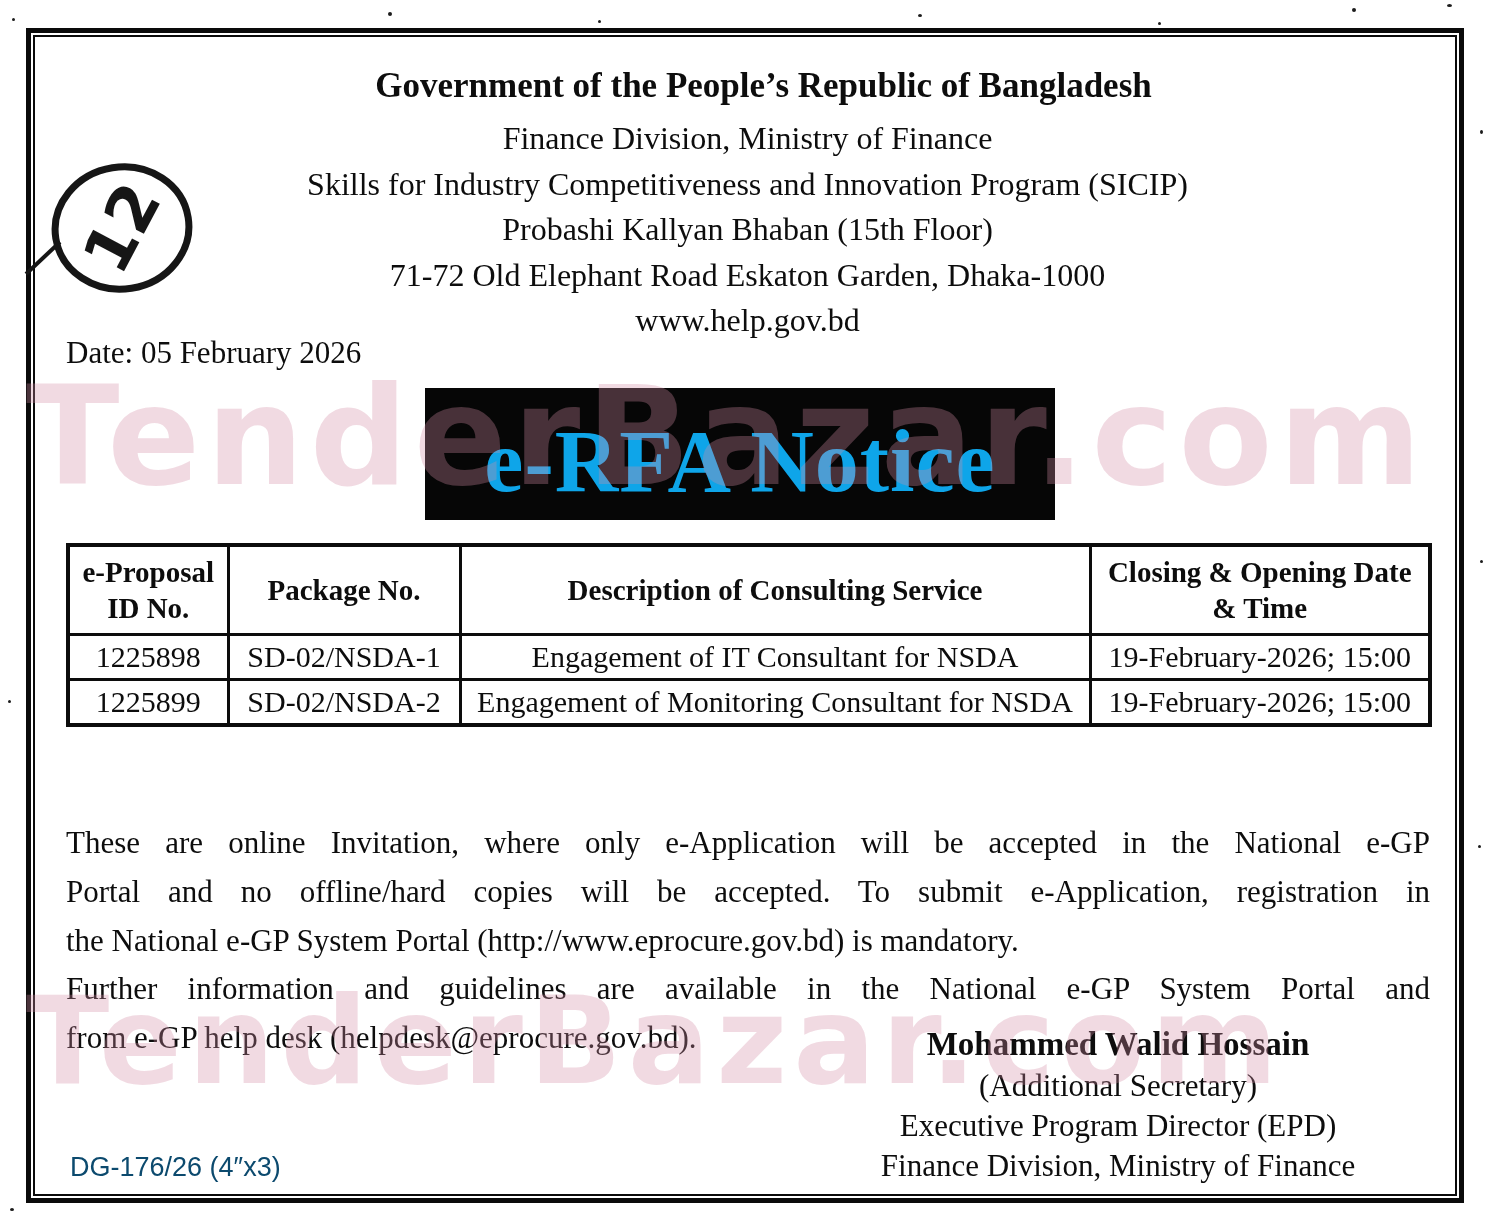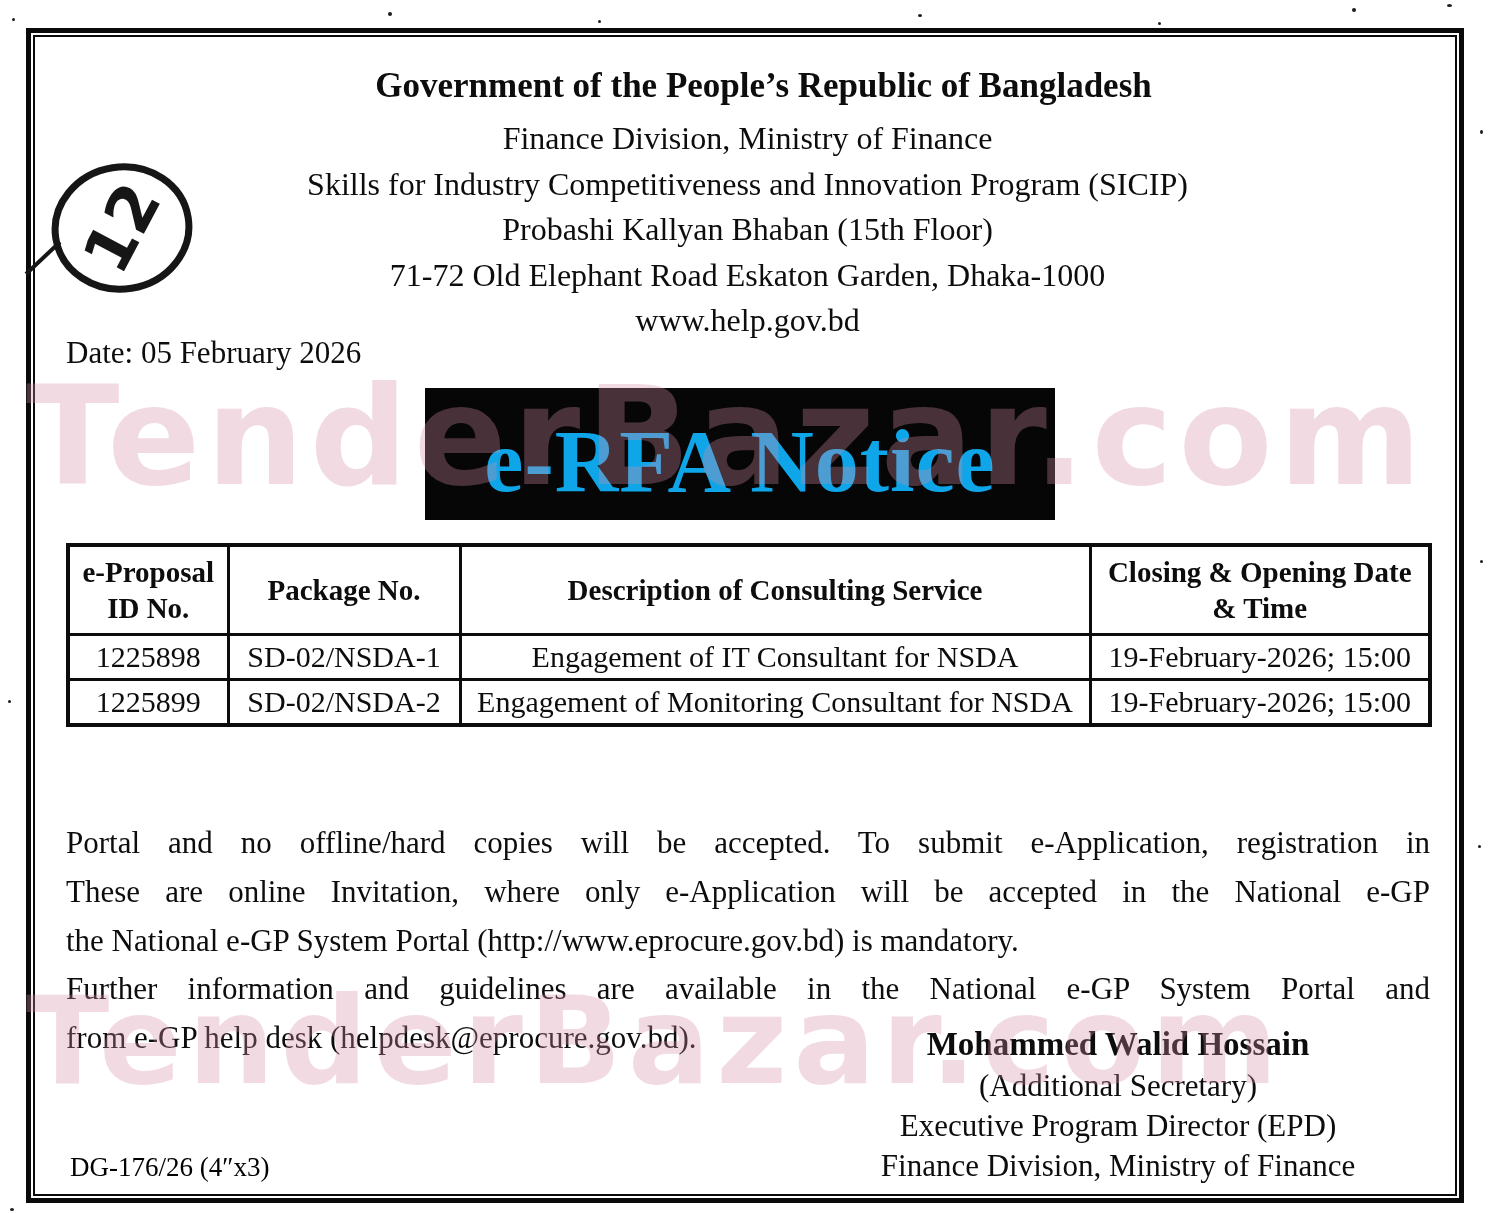--- a/index.html
+++ b/index.html
@@ -84,21 +84,21 @@
   
   .sig{
     position:absolute;right:67px;top:1022px;width:620px;z-index:3;
     text-align:center;
   }
   .sig .name{font-size:33px;font-weight:bold;line-height:44px;}
   .sig .t{font-size:31px;line-height:40px;}
   
   .dg{
     position:absolute;left:70px;top:1152px;z-index:3;
-    font-family:Liberation Serif, serif;font-size:27px;color:#000000;text-align:center;
+    font-family:Liberation Sans, sans-serif;font-size:27px;color:#0c4a6e;text-align:center;
   }
   
   .speck{position:absolute;background:#1c1c1c;border-radius:50%;z-index:1;}
 </style>
 </head>
 <body>
 
 <div class="page">
 
   <div class="speck" style="left:388px;top:12px;width:4px;height:4px;"></div>
@@ -169,22 +169,22 @@
     <tr class="r-s">
       <td>1225899</td>
       <td>SD-02/NSDA-2</td>
       <td>Engagement of Monitoring Consultant for NSDA</td>
       <td>19-February-2026; 15:00</td>
     </tr>
   </tbody>
     </table>
 
   <div class="para p1">
+    <div class="ln j">These are online Invitation, where only e-Application will be accepted in the National e-GP</div>
     <div class="ln j">Portal and no offline/hard copies will be accepted. To submit e-Application, registration in</div>
-    <div class="ln j">These are online Invitation, where only e-Application will be accepted in the National e-GP</div>
     <div class="ln">the National e-GP System Portal (http://www.eprocure.gov.bd) is mandatory.</div>
   </div>
   <div class="para p2">
     <div class="ln j">Further information and guidelines are available in the National e-GP System Portal and</div>
     <div class="ln">from e-GP help desk (helpdesk@eprocure.gov.bd).</div>
   </div>
 
   <div class="sig">
     <div class="name">Mohammed Walid Hossain</div>
     <div class="t">(Additional Secretary)</div>

